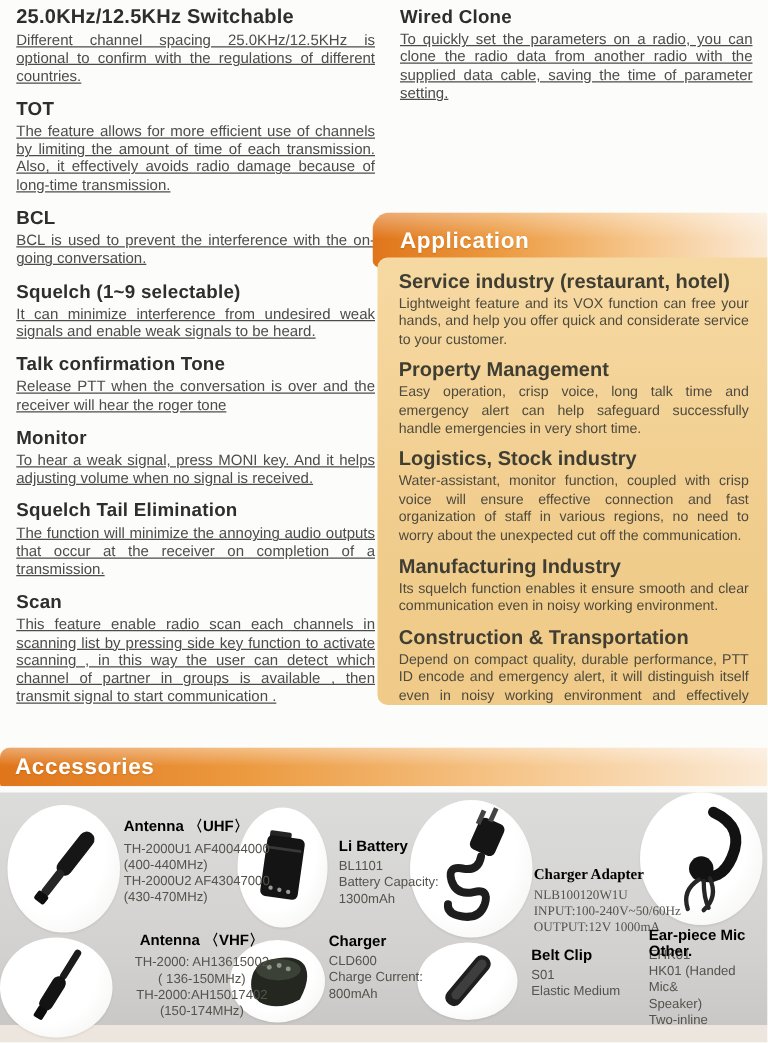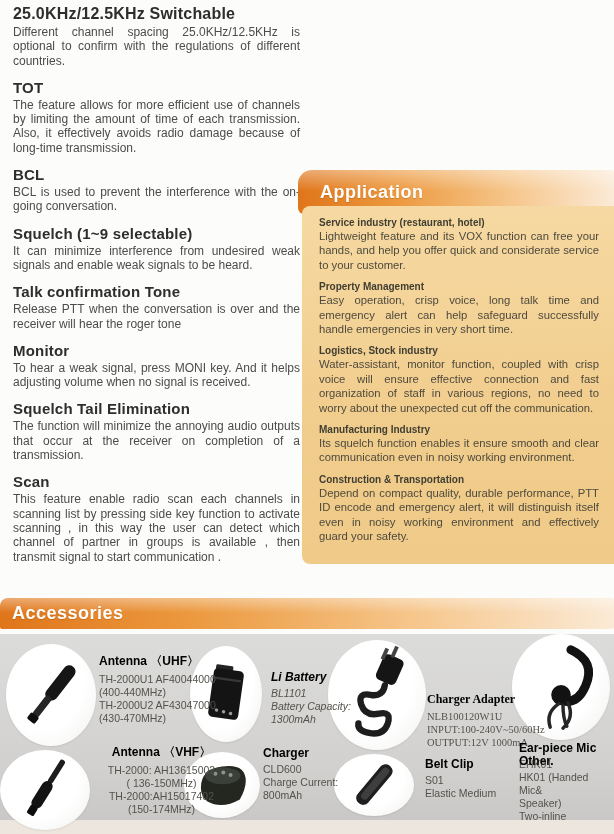--- a/index.html
+++ b/index.html
@@ -6,40 +6,40 @@
   body{
     width:614px;height:834px;position:relative;overflow:hidden;
     background:#fcfcfa;font-family:"Liberation Sans",sans-serif;
   }
   
   .col-left{position:absolute;left:13px;top:5px;width:287px;}
   .col-right{position:absolute;left:320px;top:5px;width:282px;}
   .feat{margin-bottom:11px;}
   .feat h3{margin:0 0 2px;font-size:15px;color:#2e2e2e;letter-spacing:.2px;}
   .feat.big h3{font-size:16px;}
-  .feat p{margin:0;font-size:12px;line-height:14.3px;color:#4c4c4c;text-align:justify;}
+  .feat p{margin:0;font-size:12px;line-height:14.3px;color:#4c4c4c;text-align:justify;text-decoration:underline;}
   
   .banner{
     position:absolute;display:flex;align-items:center;box-sizing:border-box;
     color:#fff;font-weight:bold;font-size:18px;letter-spacing:.5px;
     text-shadow:0 1px 1px rgba(150,80,0,.35);
     background:
       linear-gradient(180deg,rgba(255,255,255,.38),rgba(255,255,255,0) 48%),
       linear-gradient(90deg,#e0751a 0%,#ec9a40 32%,#f6c78d 68%,#fbead6 100%);
   }
   #app-banner{left:298px;right:0;top:170px;height:44px;border-radius:14px 2px 2px 6px;padding-left:22px;}
   #acc-banner{left:0;right:0;top:598px;height:31px;border-radius:8px 2px 2px 2px;padding-left:12px;}
   
   .app-panel{
     position:absolute;left:302px;right:0;top:206px;height:358px;box-sizing:border-box;
     background:linear-gradient(180deg,#f6d9a2 0%,#f1cd8d 60%,#efca88 100%);
     border-radius:8px 0 0 8px;padding:11px 15px 8px 17px;overflow:hidden;
   }
   .app-item{margin-bottom:9px;}
-  .app-item h4{margin:0 0 1px;font-size:10px;color:#403e33;}
+  .app-item h4{margin:0 0 1px;font-size:16px;color:#403e33;}
   .app-item p{margin:0;font-size:11.3px;line-height:14.4px;color:#4e4a3d;text-align:justify;}
   
   .acc-bg{
     position:absolute;left:0;right:0;top:634px;height:186px;
     background:linear-gradient(180deg,#dcdcda 0%,#d2d1cf 70%,#c9c8c6 100%);
   }
   .page-foot{position:absolute;left:0;right:0;top:820px;height:14px;background:#ece6de;}
   .puck{
     position:absolute;border-radius:50%;
     background:radial-gradient(ellipse at 40% 35%,#ffffff 55%,#f0efed 100%);
@@ -50,21 +50,21 @@
   #p2{left:190px;top:646px;width:72px;height:96px;}
   #p3{left:328px;top:640px;width:98px;height:110px;}
   #p4{left:512px;top:634px;width:98px;height:106px;}
   #p5{left:0px;  top:750px;width:90px;height:80px;}
   #p6{left:184px;top:752px;width:76px;height:66px;}
   #p7{left:334px;top:754px;width:80px;height:62px;}
   .acc-text{position:absolute;}
   .acc-text .t{font-size:12px;font-weight:bold;color:#000000;margin:0 0 3px;}
   .acc-text .l{font-size:10.5px;color:#54524c;line-height:13px;}
   #t1{left:99px; top:653px;width:120px;}
-  #t2{left:271px;top:670px;width:90px;font-style:italic;}
+  #t2{left:271px;top:670px;width:90px;}
   #t3{left:427px;top:692px;width:184px;font-family:Liberation Serif, serif;}
   #t4{left:519px;top:741px;width:95px;}
   #t5{left:99px; top:744px;width:125px;text-align:center;}
   #t6{left:263px;top:746px;width:95px;}
   #t7{left:425px;top:757px;width:105px;}
   #t8{left:519px;top:754px;width:95px;}
 </style>
 </head>
 <body>
 
@@ -97,20 +97,24 @@
     <h3>Squelch Tail Elimination</h3>
     <p>The function will minimize the annoying audio outputs that occur at the receiver on completion of a transmission.</p>
   </div>
   <div class="feat">
     <h3>Scan</h3>
     <p>This feature enable radio scan each channels in scanning list by pressing side key function to activate scanning , in this way the user can detect which channel of partner in groups is available , then transmit signal to start communication .</p>
   </div>
 </div>
 
 <div class="col-right">
+  <div class="feat">
+    <h3>Wired Clone</h3>
+    <p>To quickly set the parameters on a radio, you can clone the radio data from another radio with the supplied data cable, saving the time of parameter setting.</p>
+  </div>
 </div>
 
 <div id="app-banner" class="banner">
   <span>Application</span>
 </div>
 
 <div class="app-panel">
   <div class="app-item">
     <h4>Service industry (restaurant, hotel)</h4>
     <p>Lightweight feature and its VOX function can free your hands, and help you offer quick and considerate service to your customer.</p>

